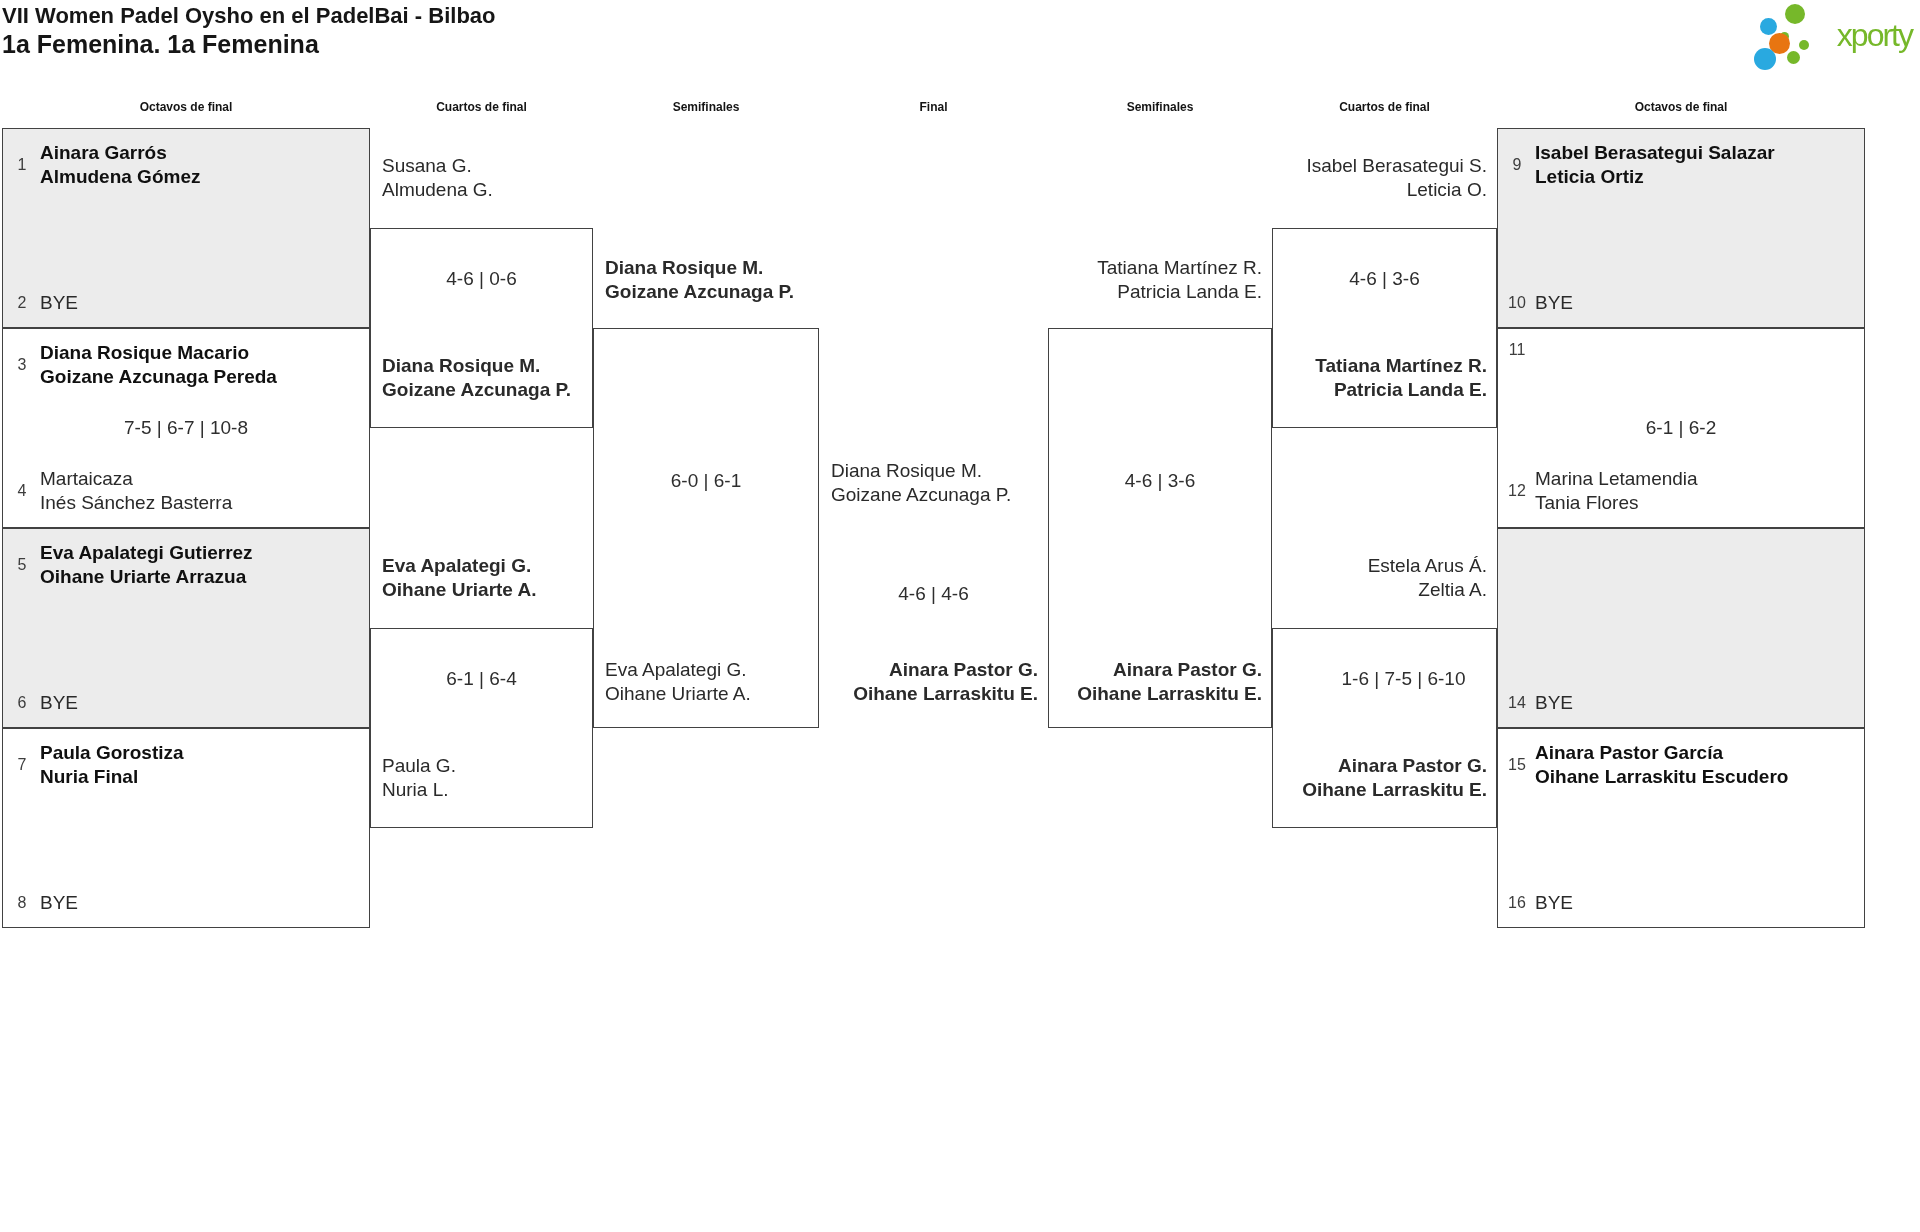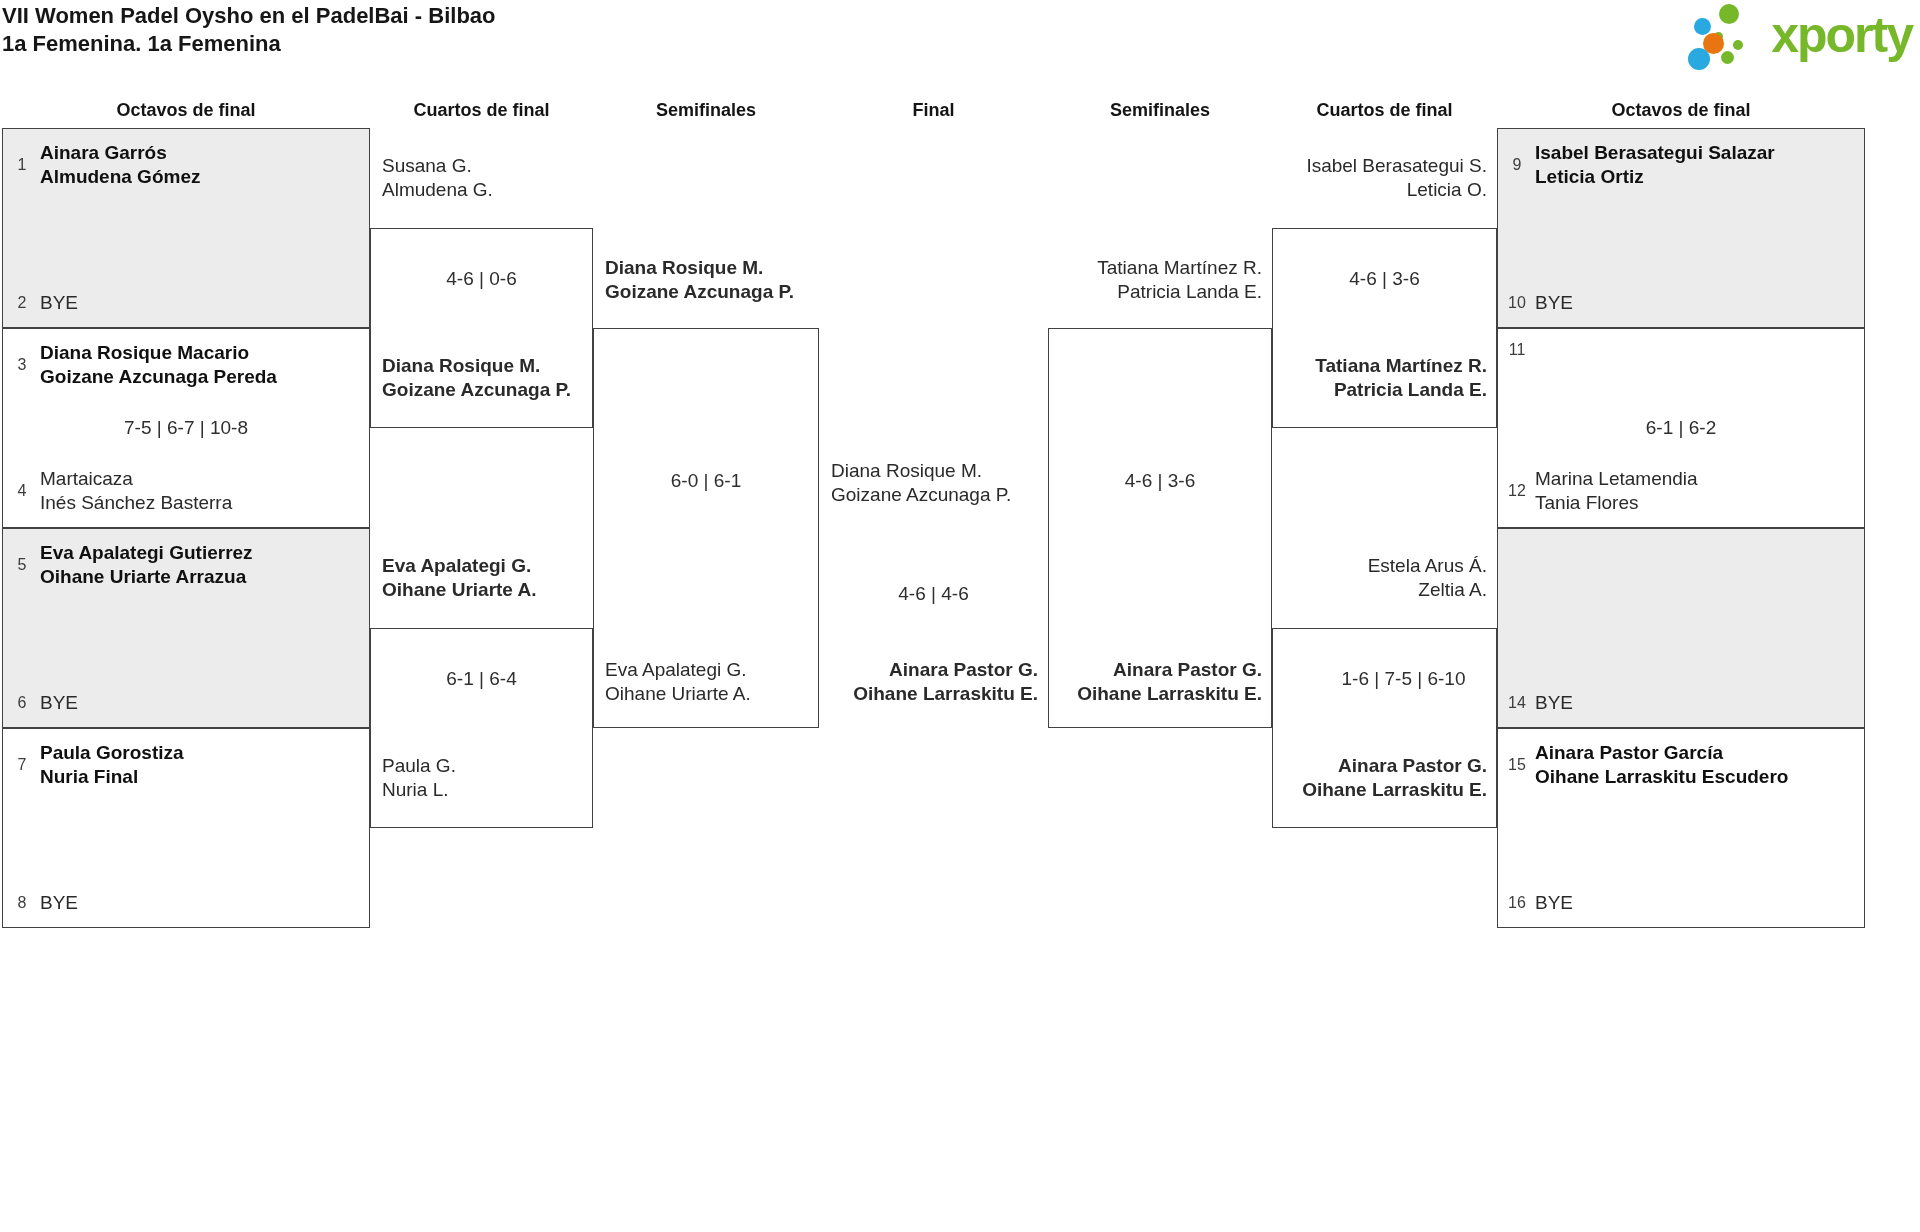--- a/index.html
+++ b/index.html
@@ -1,40 +1,40 @@
 <!DOCTYPE html>
 <html style="--logo-green: #76b82a; --logo-blue: #29a9e0; --logo-orange: #e87511;"><head>
 <meta charset="utf-8">
 <style>
   html,body{margin:0;padding:0;background:#fff;}
   .page{position:relative;width:1920px;height:1232px;background:#fff;overflow:hidden;
         font-family:"Liberation Sans","DejaVu Sans",sans-serif;}
   .title{position:absolute;left:2px;top:2px;font-size:22px;line-height:28px;font-weight:700;color:#161616;}
-  .subtitle{position:absolute;left:2px;top:30px;font-size:22px;line-height:28px;font-weight:700;color:#161616;}
-  .rh{position:absolute;top:100px;text-align:center;font-size:18px;font-weight:700;color:#141414;}
+  .subtitle{position:absolute;left:2px;top:30px;font-size:25px;line-height:28px;font-weight:700;color:#161616;}
+  .rh{position:absolute;top:100px;text-align:center;font-size:12px;font-weight:700;color:#141414;}
   .obox{position:absolute;width:368px;height:200px;border:1px solid #424242;background:#fff;box-sizing:border-box;}
   .obox.gray{background:#ececec;}
   .mbox{position:absolute;border:1px solid #424242;box-sizing:border-box;}
   .entry{position:absolute;left:8px;right:8px;display:flex;align-items:center;gap:7px;}
   .entry.top{top:12px;}
   .entry.bottom{bottom:12px;}
   .seed{min-width:22px;font-size:16px;color:#3d3d3d;text-align:center;flex:none;}
   .lines{white-space:pre-line;font-size:19px;line-height:24px;color:#2a2a2a;}
   .bold{font-weight:700;color:#101010;}
   .obox .score{position:absolute;top:88px;left:0;width:100%;text-align:center;font-size:19px;color:#2e2e2e;}
   .feed{position:absolute;white-space:pre-line;font-size:19px;line-height:24px;color:#2a2a2a;}
   .feed.right{text-align:right;}
   .scoreline{position:absolute;text-align:center;font-size:19px;color:#2e2e2e;}
   .logo{position:absolute;right:8px;top:2px;display:flex;align-items:flex-start;cursor:pointer;}
   .dots{position:relative;width:64px;height:70px;flex:none;}
   .dot{position:absolute;border-radius:50%;}
   .dot.green{background:var(--logo-green,#76b82a);}
   .dot.blue{background:var(--logo-blue,#29a9e0);}
   .dot.orange{background:var(--logo-orange,#e87511);}
-  .logo-text{font-size:50px;line-height:66px;font-weight:700;letter-spacing:-2px;color:var(--logo-green,#76b82a);margin-left:20px;}
+  .logo-text{font-size:32px;line-height:66px;font-weight:400;letter-spacing:-2px;color:var(--logo-green,#76b82a);margin-left:20px;}
 </style>
 </head>
 <body>
 
 <div class="page">
 
   <div class="title">VII Women Padel Oysho en el PadelBai - Bilbao</div>
   <div class="subtitle">1a Femenina. 1a Femenina</div>
 
   <div class="logo">

